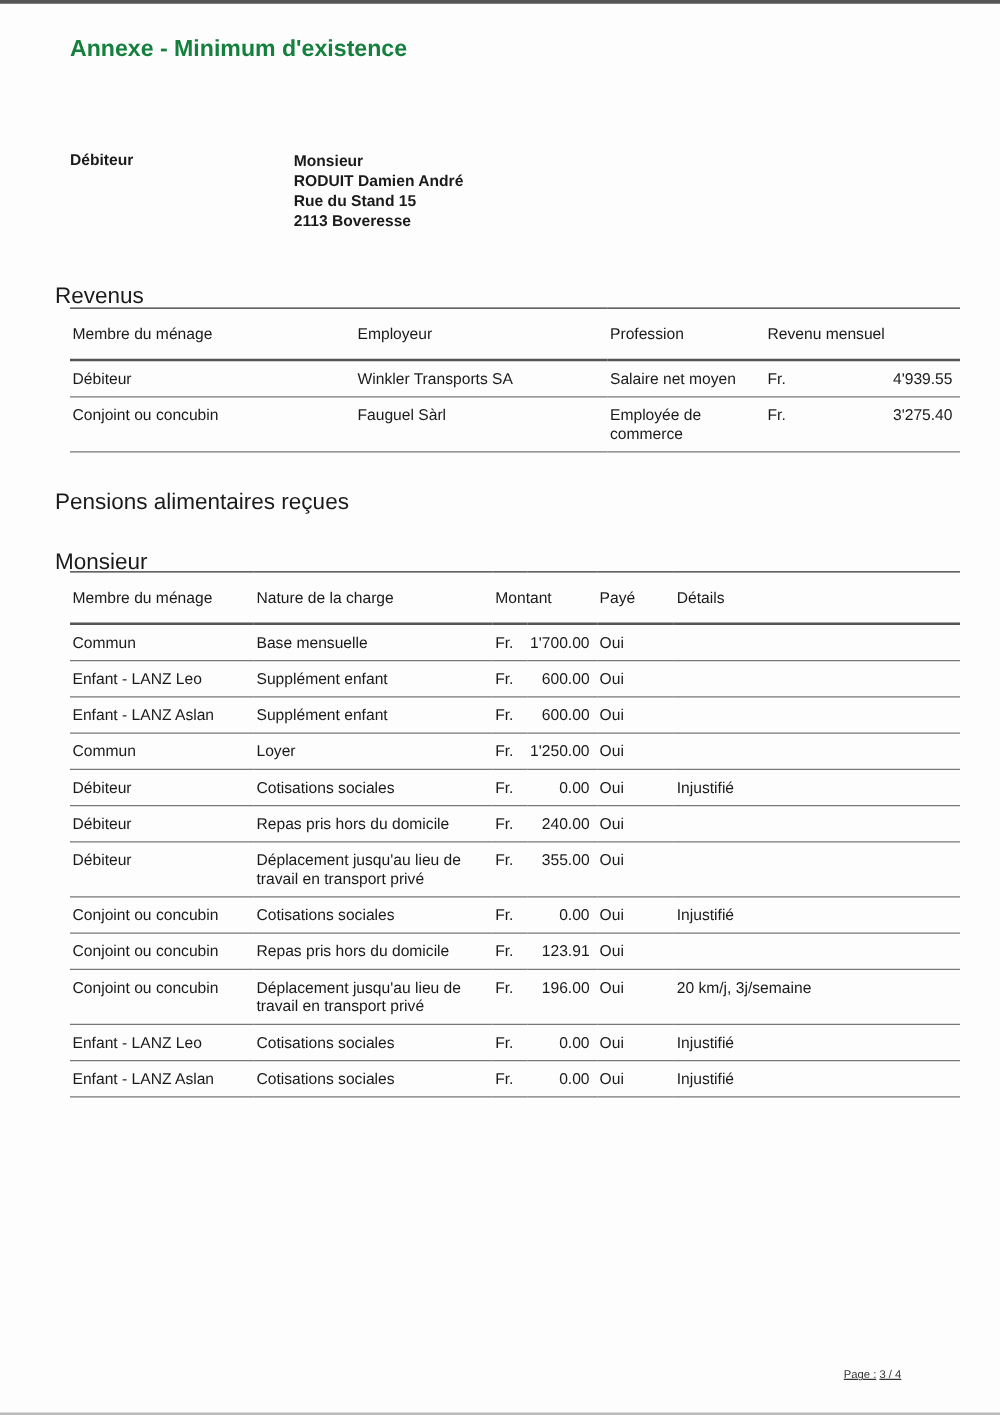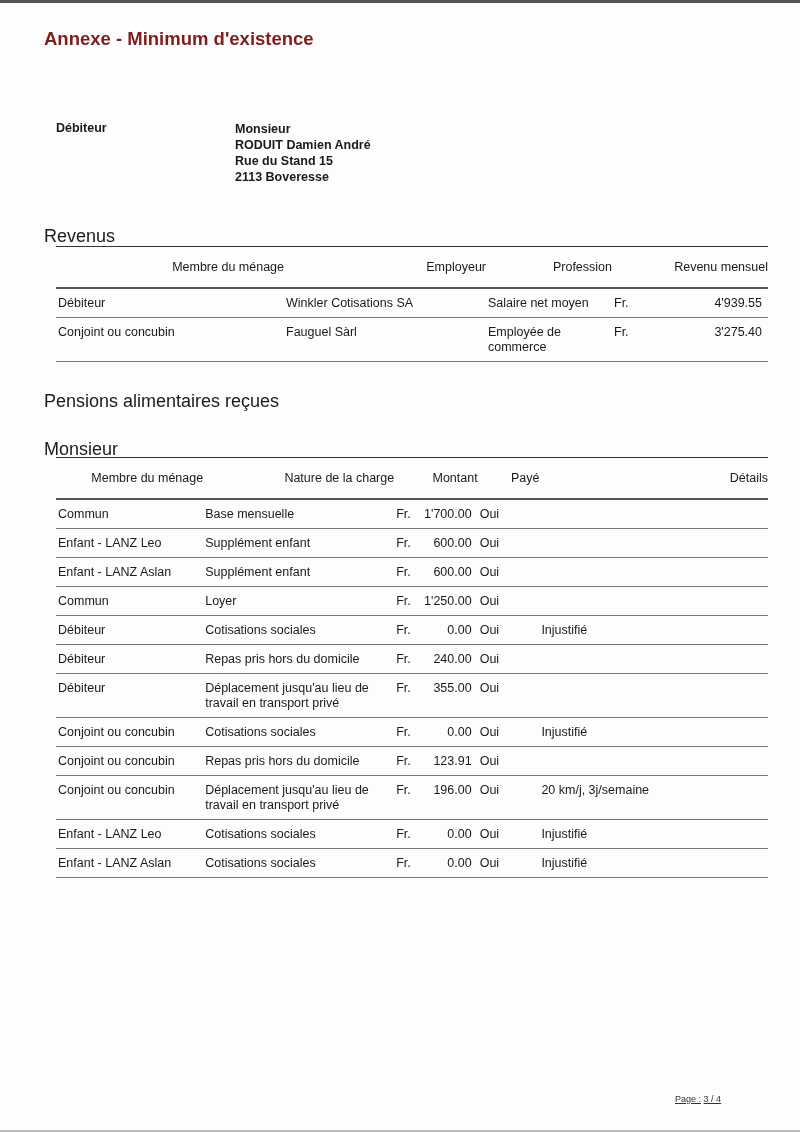--- a/index.html
+++ b/index.html
@@ -2,27 +2,27 @@
 <html><head>
 <meta charset="utf-8">
 <style>
   html, body { margin: 0; padding: 0; }
   body {
     width: 800px; height: 1132px; background: #fdfdfd; position: relative; overflow: hidden;
     font-family: "Liberation Sans", sans-serif; color: #1a1a1a;
   }
   .topbar { position: absolute; left: 0; top: 0; width: 800px; height: 3px; background: #555; }
   .bottombar { position: absolute; left: 0; bottom: 0; width: 800px; height: 2px; background: #bbb; }
-  .title { position: absolute; left: 44px; top: 28px; font-size: 18.5px; font-weight: bold; color: #7f1d1d; }
+  .title { position: absolute; left: 56px; top: 28px; font-size: 18.5px; font-weight: bold; color: #15803d; }
   .debtor-label { position: absolute; left: 56px; top: 121px; font-size: 12.5px; font-weight: bold; }
   .debtor-addr { position: absolute; left: 235px; top: 121px; font-size: 12.5px; font-weight: bold; line-height: 16px; }
   .section-title { position: absolute; left: 44px; font-size: 18px; font-weight: normal; }
   table { position: absolute; left: 56px; width: 712px; border-collapse: collapse; font-size: 12.5px; }
   table.top-rule { border-top: 1.5px solid #333; }
-  th { font-weight: normal; text-align: right; padding: 13px 0 13px 2px; border-bottom: 2px solid #555; vertical-align: top; }
+  th { font-weight: normal; text-align: left; padding: 13px 0 13px 2px; border-bottom: 2px solid #555; vertical-align: top; }
   td { padding: 7px 0 6px 2px; border-bottom: 1px solid #777; vertical-align: top; line-height: 15px; }
   .num { text-align: right; padding-right: 6px; }
   .footer { position: absolute; left: 675px; top: 1094px; font-size: 9px; color: #333; }
   .footer span { display: inline-block; text-decoration: underline; }
 </style>
 </head>
 <body>
 
 <div class="topbar"></div>
 
@@ -49,21 +49,21 @@
     <tr>
       <th>Membre du ménage</th>
       <th>Employeur</th>
       <th>Profession</th>
       <th colspan="2">Revenu mensuel</th>
     </tr>
   </thead>
   <tbody id="revenus-body">
       <tr>
         <td>Débiteur</td>
-        <td>Winkler Cotisations SA</td>
+        <td>Winkler Transports SA</td>
         <td>Salaire net moyen</td>
         <td>Fr.</td>
         <td class="num">4'939.55</td>
       </tr>
       <tr>
         <td>Conjoint ou concubin</td>
         <td>Fauguel Sàrl</td>
         <td>Employée de commerce</td>
         <td>Fr.</td>
         <td class="num">3'275.40</td>

